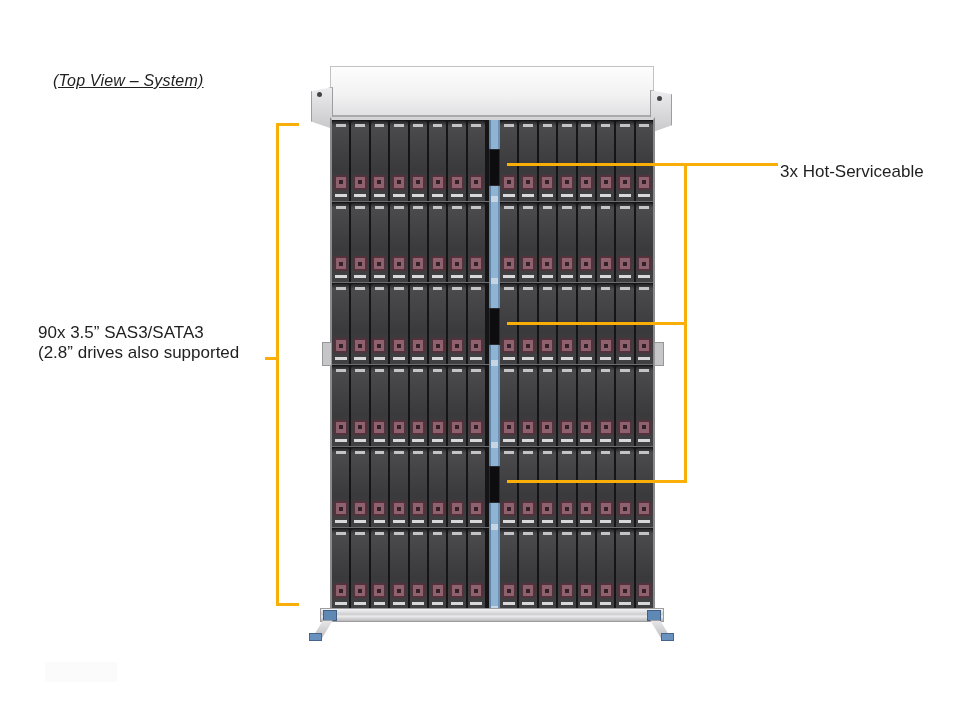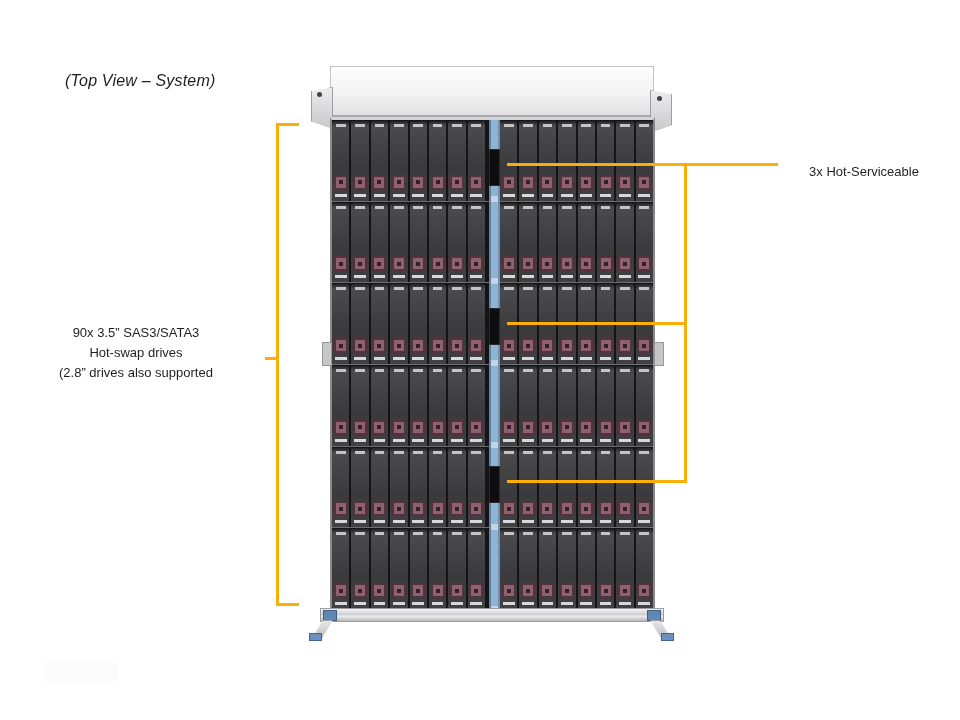--- a/index.html
+++ b/index.html
@@ -1,22 +1,22 @@
 <!DOCTYPE html>
 <html><head>
 <meta charset="utf-8">
 <style>
   html,body{margin:0;padding:0;background:#ffffff;}
   .stage{position:relative;width:960px;height:720px;background:#ffffff;overflow:hidden;
          font-family:"Liberation Sans","DejaVu Sans",sans-serif;color:#1f1f1f;}
 
   
-  .title{position:absolute;left:65px;top:72px;font-size:16px;font-style:italic;letter-spacing:.2px;}
-  .label{position:absolute;text-align:center;font-size:13px;line-height:20px;}
-  .label-drives{left:22px;top:323px;width:228px;}
+  .title{position:absolute;left:53px;top:72px;font-size:16px;font-style:italic;letter-spacing:.2px;text-decoration:underline;}
+  .label{position:absolute;text-align:left;font-size:17px;line-height:20px;}
+  .label-drives{left:38px;top:323px;width:228px;}
   .label-expanders{left:780px;top:162px;width:168px;}
 
   
   .cl{position:absolute;background:#F9AF08;}
   .cl-drives-v{left:276px;top:123px;width:3px;height:483px;}
   .cl-drives-top{left:276px;top:123px;width:23px;height:3px;}
   .cl-drives-bot{left:276px;top:603px;width:23px;height:3px;}
   .cl-drives-mid{left:265px;top:357px;width:14px;height:3px;}
   .cl-exp-1{left:507px;top:163px;width:271px;height:3px;}
   .cl-exp-2{left:507px;top:322px;width:180px;height:3px;}
@@ -76,21 +76,20 @@
 </style>
 </head>
 <body>
 
 <div class="stage">
 
   <div class="title">(Top View – System)</div>
 
   <div class="label label-drives">
     <div>90x 3.5” SAS3/SATA3</div>
-    <div>Hot-swap drives</div>
     <div>(2.8” drives also supported</div>
   </div>
 
   <div class="label label-expanders">
     <div>3x Hot-Serviceable</div>
   </div>
 
   <div class="cover"></div>
   <div class="ear ear-left"></div>
   <div class="ear ear-right"></div>

